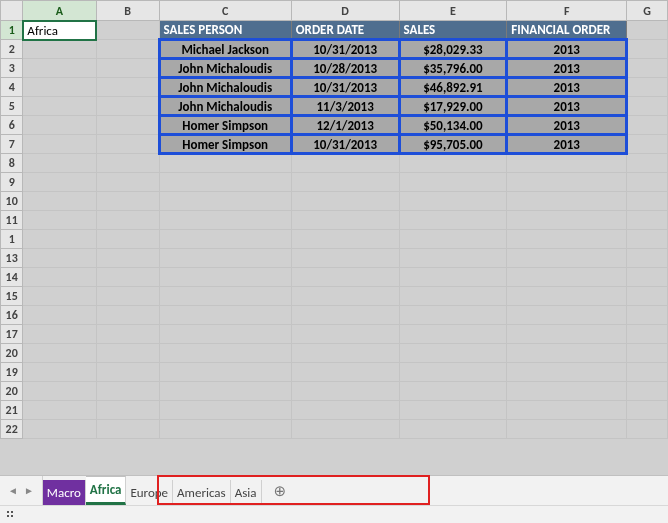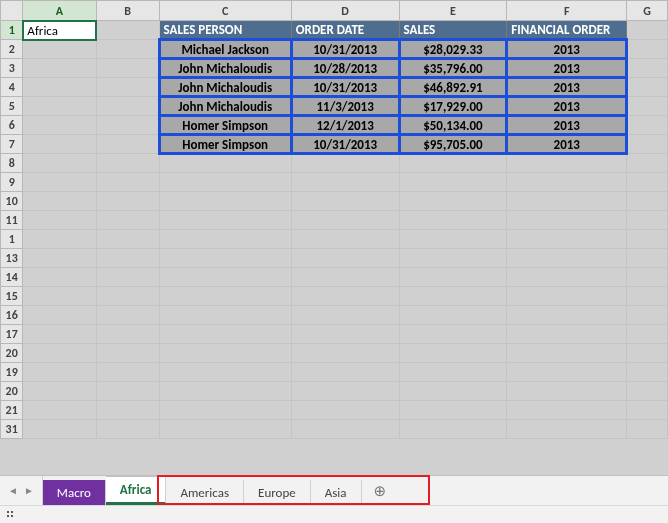--- a/index.html
+++ b/index.html
@@ -84,21 +84,21 @@
     display: flex;
     align-items: center;
     padding: 0 8px;
     gap: 6px;
     color: #888;
     border-right: 1px solid #d0d0d0;
   }
   .nav-btn { cursor: pointer; font-size: 10px; }
   .tabs { display: flex; align-items: flex-end; }
   .tab {
-    padding: 5px 14px;
+    padding: 5px 4px;
     border-right: 1px solid #d0d0d0;
     font-size: 13px;
     color: #444;
     cursor: pointer;
     background: #f2f2f2;
   }
   .tab.macro { background: #7030a0; color: #fff; }
   .tab.active {
     background: #ffffff;
     color: #217346;
@@ -359,43 +359,43 @@
           <th class="row-hdr">21</th>
           <td class="cell"></td>
           <td class="cell"></td>
           <td class="cell"></td>
           <td class="cell"></td>
           <td class="cell"></td>
           <td class="cell"></td>
           <td class="cell"></td>
         </tr>
   <tr>
-          <th class="row-hdr">31</th>
+          <th class="row-hdr">22</th>
           <td class="cell"></td>
           <td class="cell"></td>
           <td class="cell"></td>
           <td class="cell"></td>
           <td class="cell"></td>
           <td class="cell"></td>
           <td class="cell"></td>
         </tr>
 </tbody>
     </table>
 </div>
 
 <div class="tab-strip">
   <div class="nav-btns">
     <span class="nav-btn">◄</span>
     <span class="nav-btn">►</span>
   </div>
   <div class="tabs">
     <div class="tab macro">Macro</div>
     <div class="tab active">Africa</div>
+    <div class="tab">Europe</div>
     <div class="tab">Americas</div>
-    <div class="tab">Europe</div>
     <div class="tab">Asia</div>
   </div>
   <div class="add-sheet">
     <span>⊕</span>
   </div>
   <div class="red-box" style="left:157px; top:-1px; width:273px; height:30px;"></div>
 </div>
 
 <div class="status-bar">
   <span class="status-dots"></span>

